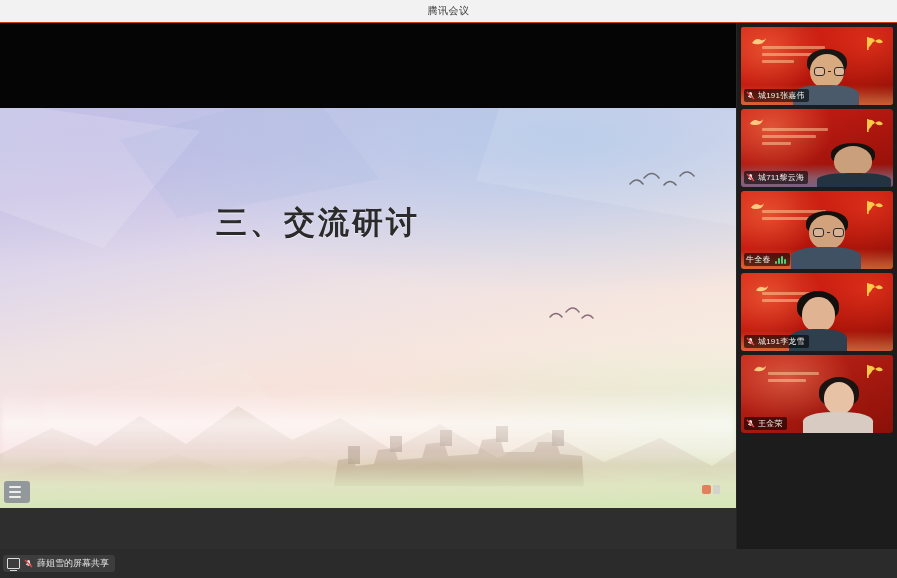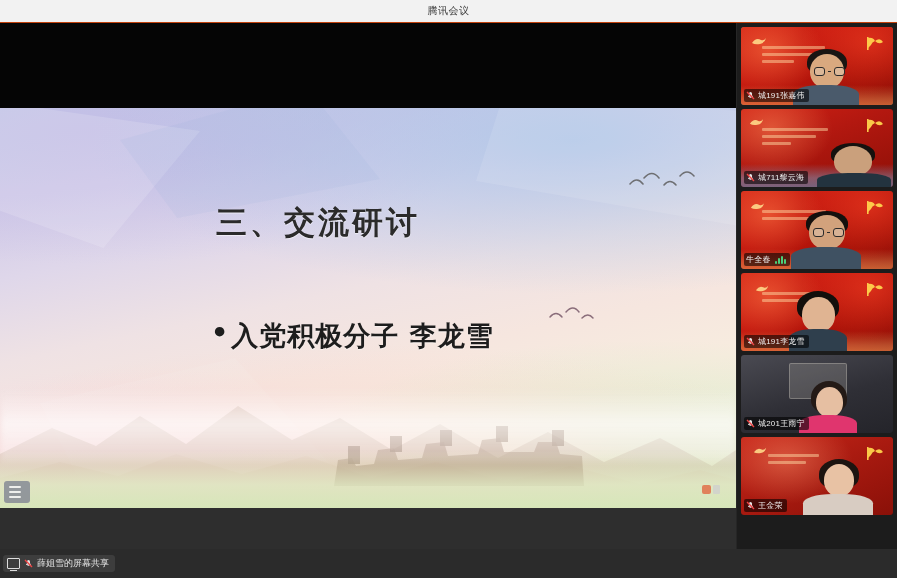--- a/index.html
+++ b/index.html
@@ -177,23 +177,20 @@
             <path d="M2 13 q6 -7 12 0"></path>
               <path d="M18 8 q7 -8 13 0"></path>
               <path d="M34 14 q6 -6 11 0"></path>
           </g>
         </svg>
       </div>
 
       <div class="slidetext">
         <div class="s-title">三、交流研讨</div>
 
-        <div class="s-item s-i1">
-          <span class="bul">•</span><span>入党积极分子 李龙雪</span>
-        </div>
       </div>
 
       <div class="slide-logo">
           <i></i>
           <b></b>
         </div>
     </div>
 
     <div class="pptchip">
       <span></span>
@@ -334,39 +331,20 @@
           <svg width="9" height="9" viewBox="0 0 9 9">
               <rect x="3" y="1" width="3" height="5" rx="1.5" fill="#e8e8e8"></rect>
               <path d="M2 5 q2.5 3 5 0" stroke="#e8e8e8" stroke-width="1" fill="none"></path>
               <path d="M1 1 L8 8" stroke="#ef4444" stroke-width="1.4"></path>
             </svg>
         </span>
         <span class="txt">城191李龙雪</span>
       </div>
     </div>
 
-    <div class="tile">
-      <div class="bg-room"></div>
-      <div style="position:absolute;left:48px;top:8px;width:56px;height:34px;background:rgba(200,195,185,.22);border:1px solid rgba(225,220,210,.3);border-radius:2px;"></div>
-      <div class="person" style="left:56px;width:62px;height:52px;">
-        <div class="hair" style="left:14px;top:0;width:36px;height:32px;background:#241a16;"></div>
-        <div class="head" style="left:19px;top:6px;width:27px;height:30px;background:#e6bfa2;"></div>
-        <div class="body" style="left:2px;top:34px;width:58px;height:20px;background:#e0356e;"></div>
-      </div>
-      <div class="nm">
-        <span class="micoff">
-          <svg width="9" height="9" viewBox="0 0 9 9">
-              <rect x="3" y="1" width="3" height="5" rx="1.5" fill="#e8e8e8"></rect>
-              <path d="M2 5 q2.5 3 5 0" stroke="#e8e8e8" stroke-width="1" fill="none"></path>
-              <path d="M1 1 L8 8" stroke="#ef4444" stroke-width="1.4"></path>
-            </svg>
-        </span>
-        <span class="txt">城201王雨宁</span>
-      </div>
-    </div>
 
     <div class="tile">
       <div class="bg-red-soft"></div>
       <svg class="emblem" viewBox="0 0 22 20">
         <path d="M4 15 L4 5 q5 -1 7 3 q-3 1 -4 4 Z" fill="#ffd34d"></path>
         <path d="M11 8 q5 -4 8 1 q-4 3 -8 -1 Z" fill="#ffd34d"></path>
         <rect x="3" y="4" width="1.6" height="13" fill="#ffd34d"></rect>
       </svg>
       <div class="bgtext" style="left:18%;top:22%;width:40%;">
           <i style="width:84%"></i>

